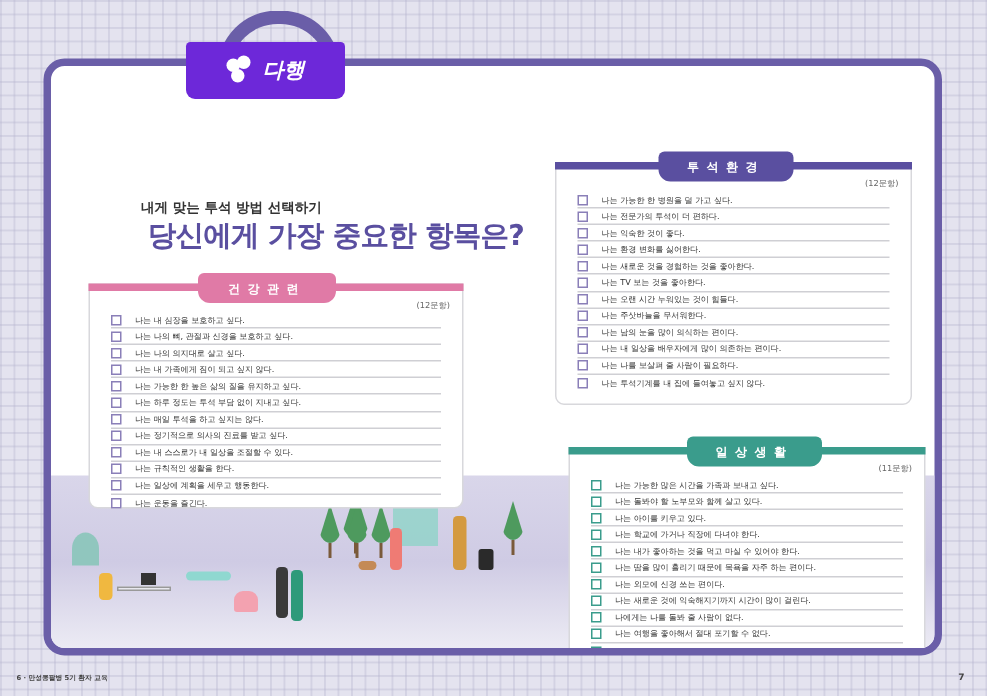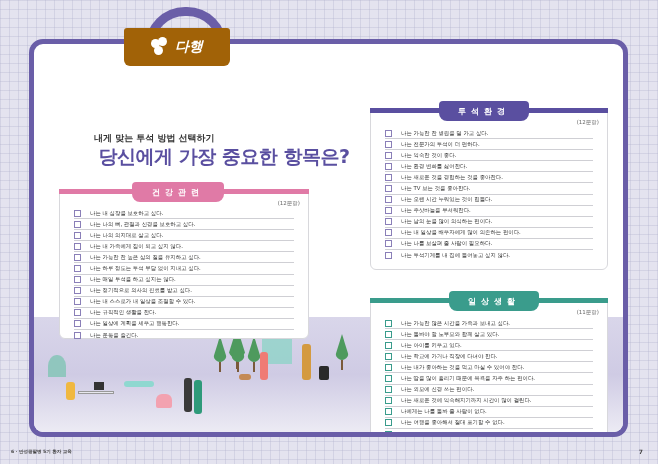--- a/index.html
+++ b/index.html
@@ -22,21 +22,21 @@
       position: absolute; left: 0; right: 0; bottom: 0; height: 115px;
       background: linear-gradient(180deg, #d9d6ea 0%, #cfcbe4 50%, #ecebf4 100%);
     }
     .handle {
       position: absolute; left: 145px; top: 7px; width: 82px; height: 50px;
       border: 9px solid #6a5ea8; border-bottom: none;
       border-radius: 40px 40px 0 0;
     }
     .tag {
       position: absolute; left: 124px; top: 28px; width: 106px; height: 38px;
-      background: #a16207; border-radius: 3px 3px 6px 6px;
+      background: #6d28d9; border-radius: 3px 3px 6px 6px;
       display: flex; align-items: center; justify-content: center; gap: 4px;
       color: #fff;
     }
     .logo-mark { width: 20px; height: 20px; position: relative; }
     .logo-mark span {
       position: absolute; width: 9px; height: 9px; background: #fff; border-radius: 50%;
     }
     .logo-text { font-size: 14px; font-weight: bold; font-family: "DejaVu Serif", serif; font-style: italic; }
     .subtitle {
       position: absolute; left: 60px; width: 260px; top: 88px; 
@@ -227,21 +227,21 @@
           <span class="cb"></span>
           <span>나는 나를 보살펴 줄 사람이 필요하다.</span>
         </li>
       <li>
           <span class="cb"></span>
           <span>나는 투석기계를 내 집에 들여놓고 싶지 않다.</span>
         </li>
     </ul>
   </div>
 
-  <div class="panel" style="left:336px;top:214px;width:238px;height:148px;">
+  <div class="panel" style="left:345px;top:214px;width:238px;height:148px;">
     <div class="topbar" style="background:#3a9c8c"></div>
     <div class="ptab" style="left:78px;width:90px;background:#3a9c8c">일상생활</div>
     <div class="count">(11문항)</div>
     <ul style="top:19px">
       <li>
           <span class="cb" style="border-color:#3a9c8c"></span>
           <span>나는 가능한 많은 시간을 가족과 보내고 싶다.</span>
         </li>
       <li>
           <span class="cb" style="border-color:#3a9c8c"></span>

